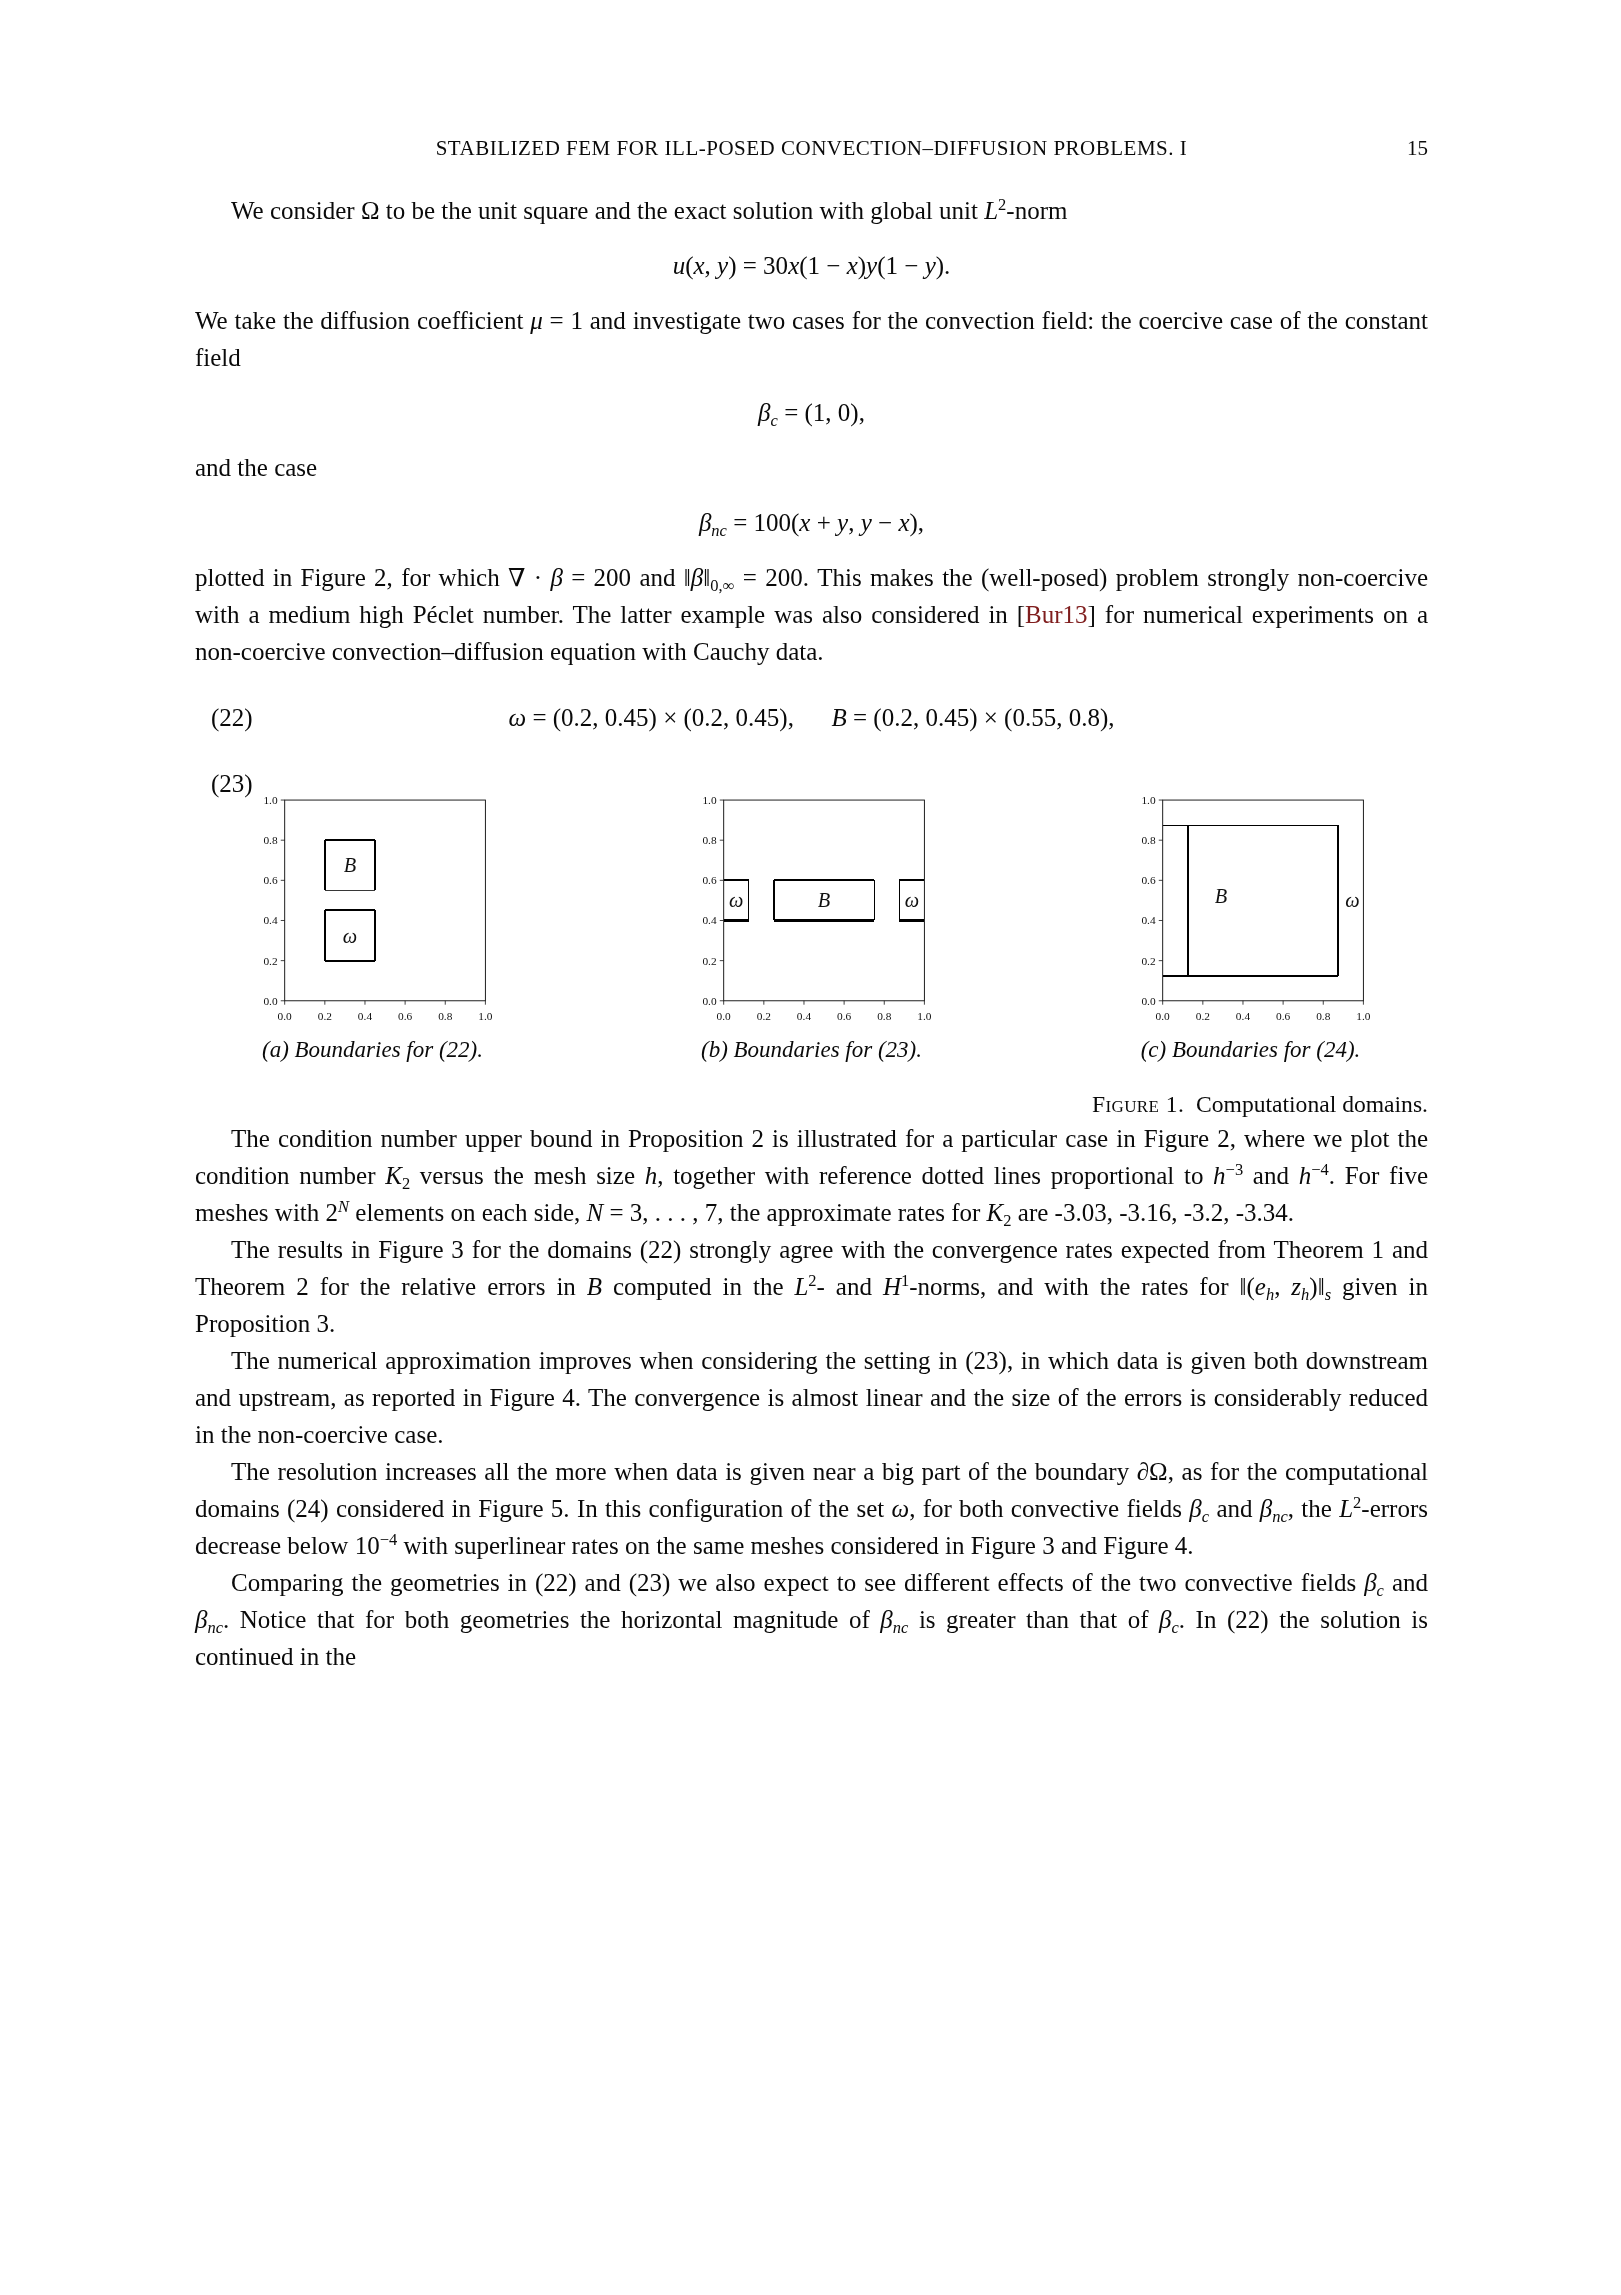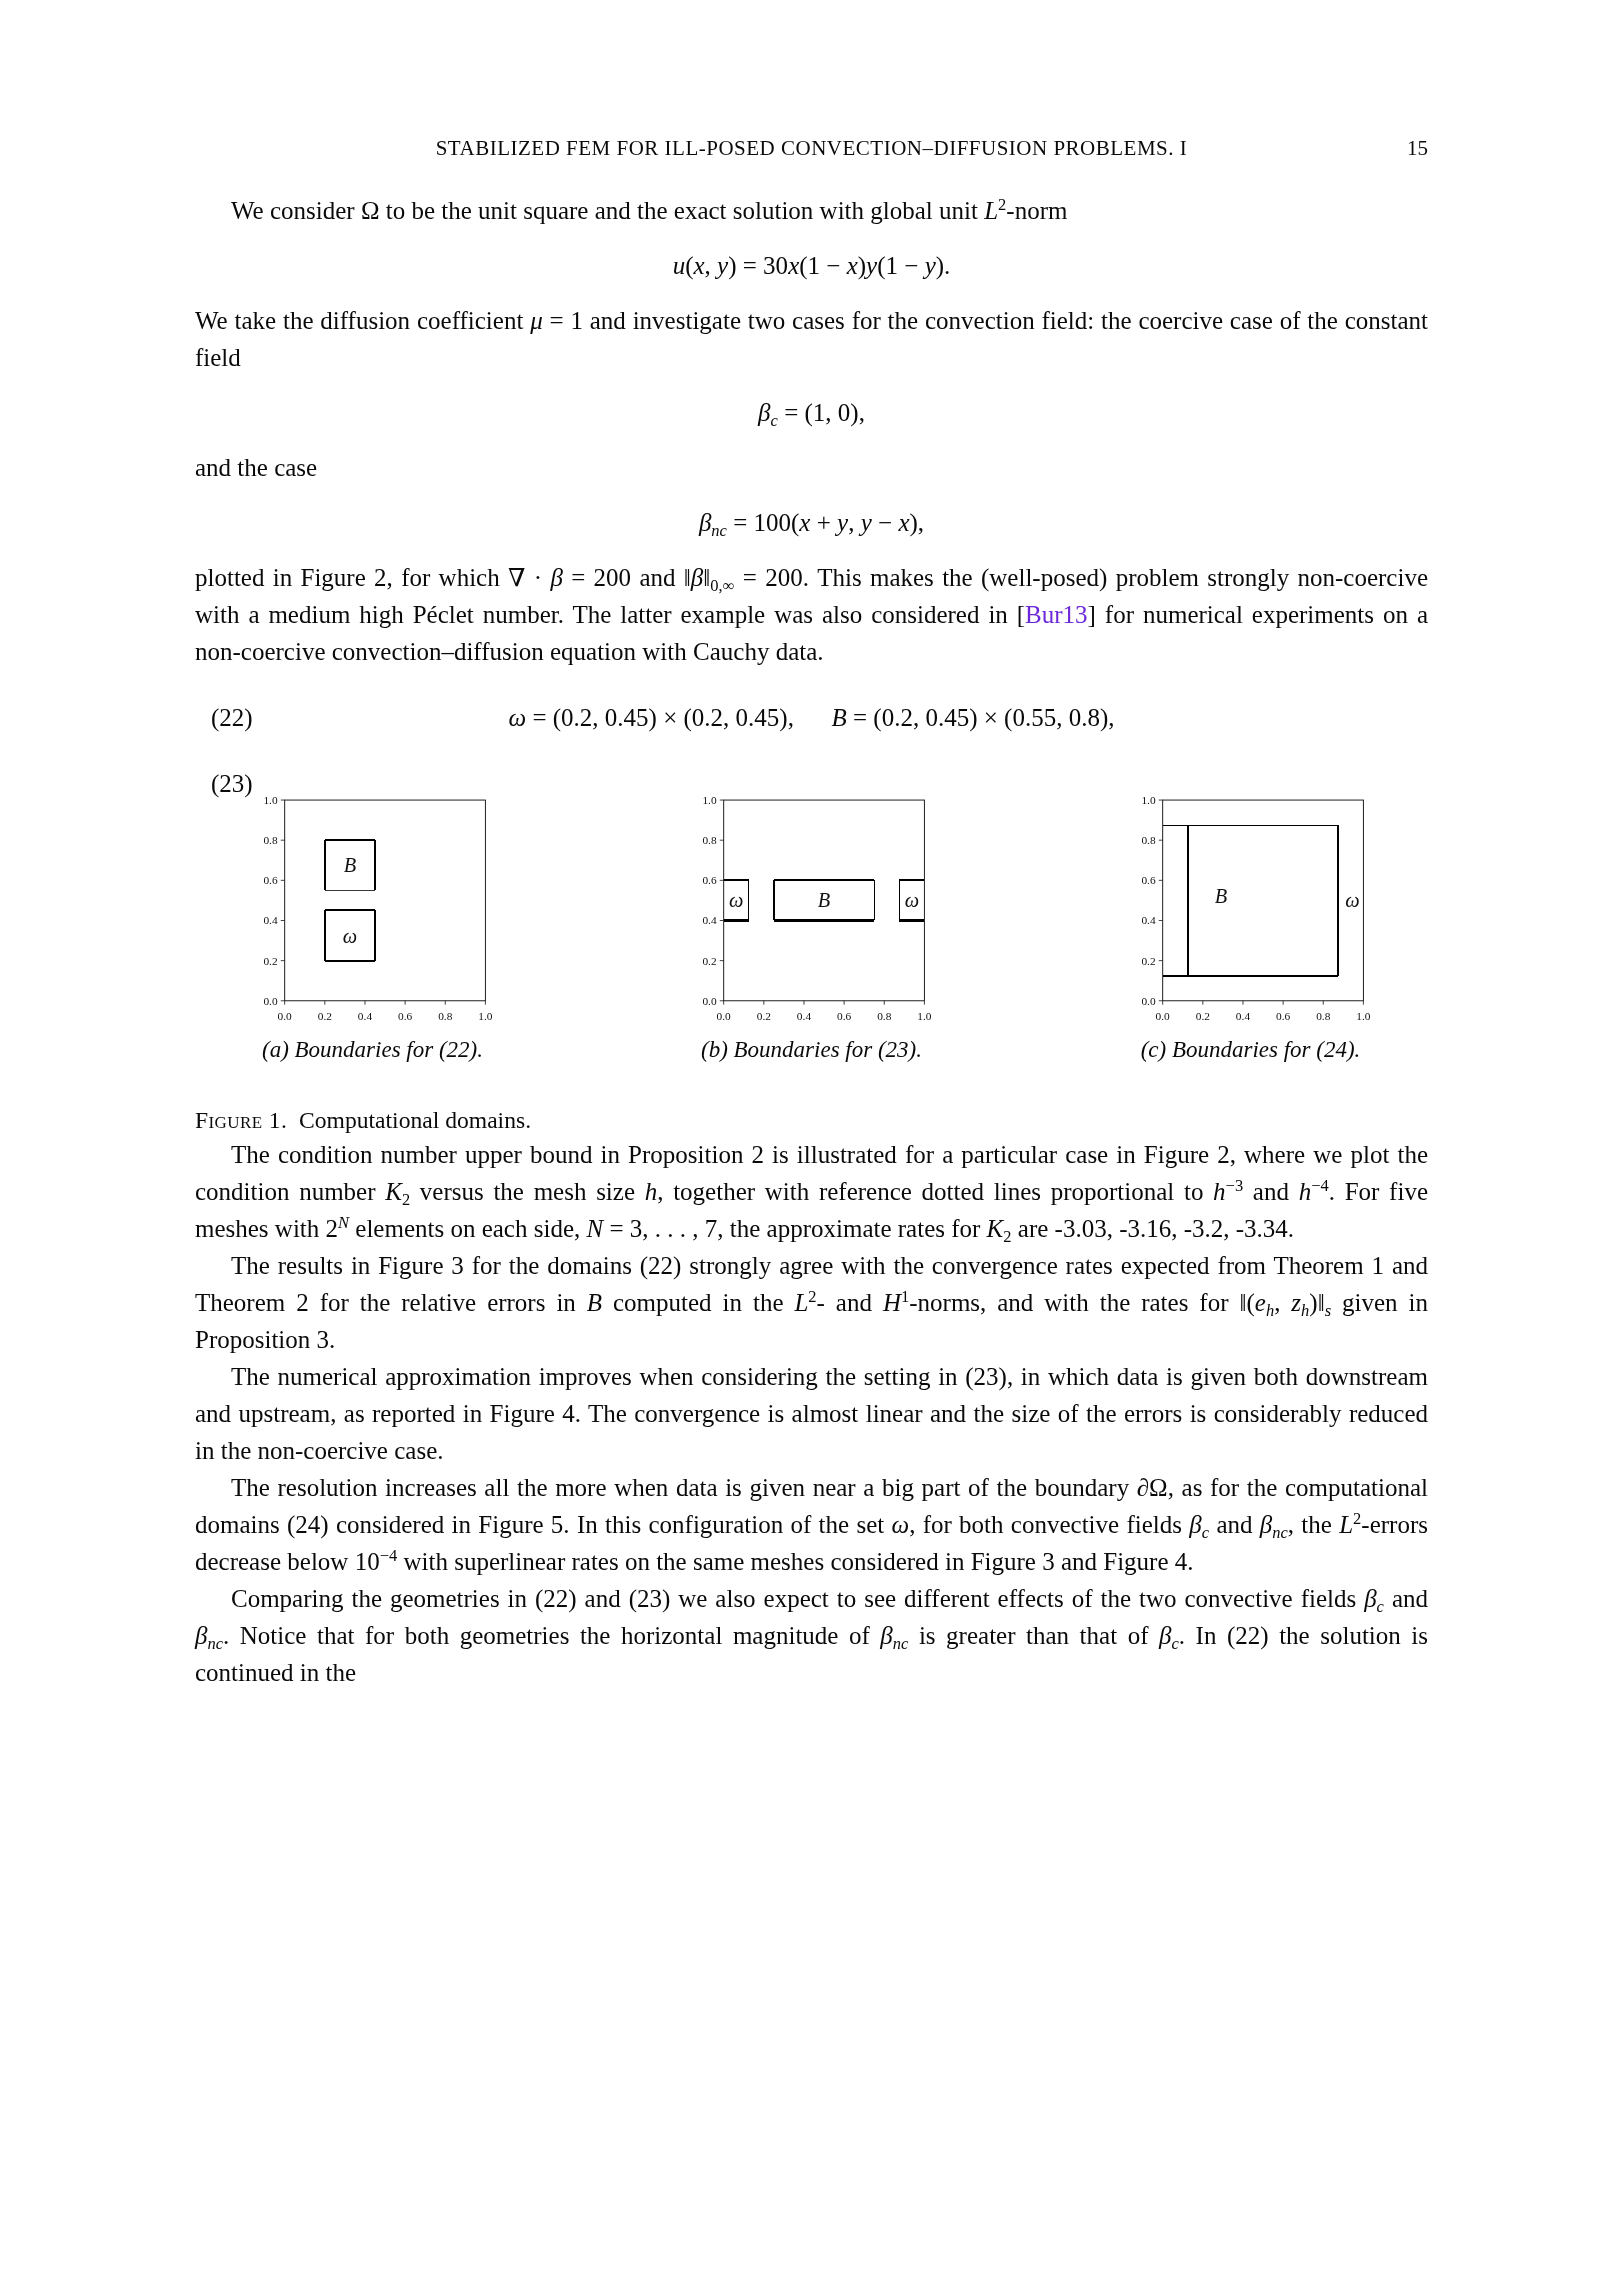--- a/index.html
+++ b/index.html
@@ -24,30 +24,30 @@
   p.para{margin:0;text-align:justify;}
   p.indent{text-indent:36px;}
   .deq{text-align:center;margin:18px 0;}
   .eqrow{position:relative;text-align:center;margin:29px 16px;}
   .eqnum{position:absolute;left:0;top:0;}
   .f-i{font-style:italic;}
   .f-sup{font-size:66%;vertical-align:0.55em;line-height:0;}
   .f-isup{font-size:66%;vertical-align:0.55em;font-style:italic;line-height:0;}
   .f-sub{font-size:66%;vertical-align:-0.28em;line-height:0;}
   .f-isub{font-size:66%;vertical-align:-0.28em;font-style:italic;line-height:0;}
-  .f-link{color:#6d28d9;}
+  .f-link{color:#7f1d1d;}
   .f-sc{font-variant:small-caps;letter-spacing:0.4px;}
   figure.fig1{margin:57px 0 0 0;}
   .figure-row{
     display:flex;justify-content:space-between;align-items:flex-start;
     padding:0 55px;
   }
   .subfig{text-align:center;}
   .subcaption{font-size:23px;line-height:30px;margin-top:6px;text-align:center;font-style:italic;}
-  .figure-caption{text-align:left;font-size:23.6px;line-height:31px;margin-top:40px;}
+  .figure-caption{text-align:right;font-size:23.6px;line-height:31px;margin-top:24px;}
   .after-figure{margin-top:46px;}
   svg.domain-plot{display:block;}
   svg text{font-family:"Liberation Serif","DejaVu Serif",serif;}
 </style>
 </head>
 <body>
 
 <div class="page">
   <div class="content">
 

